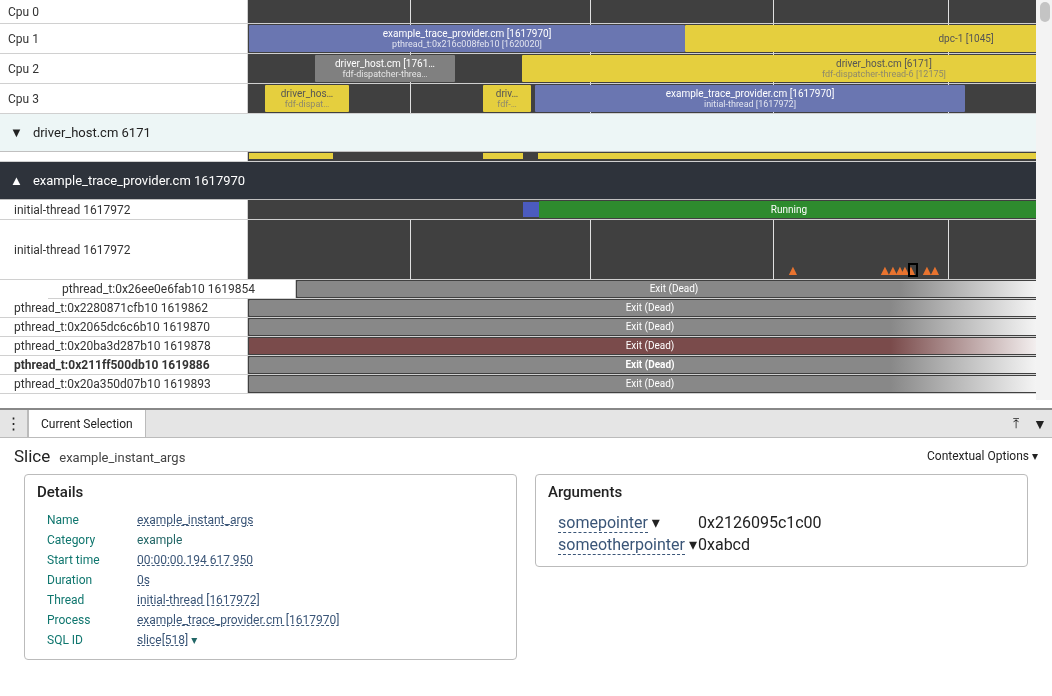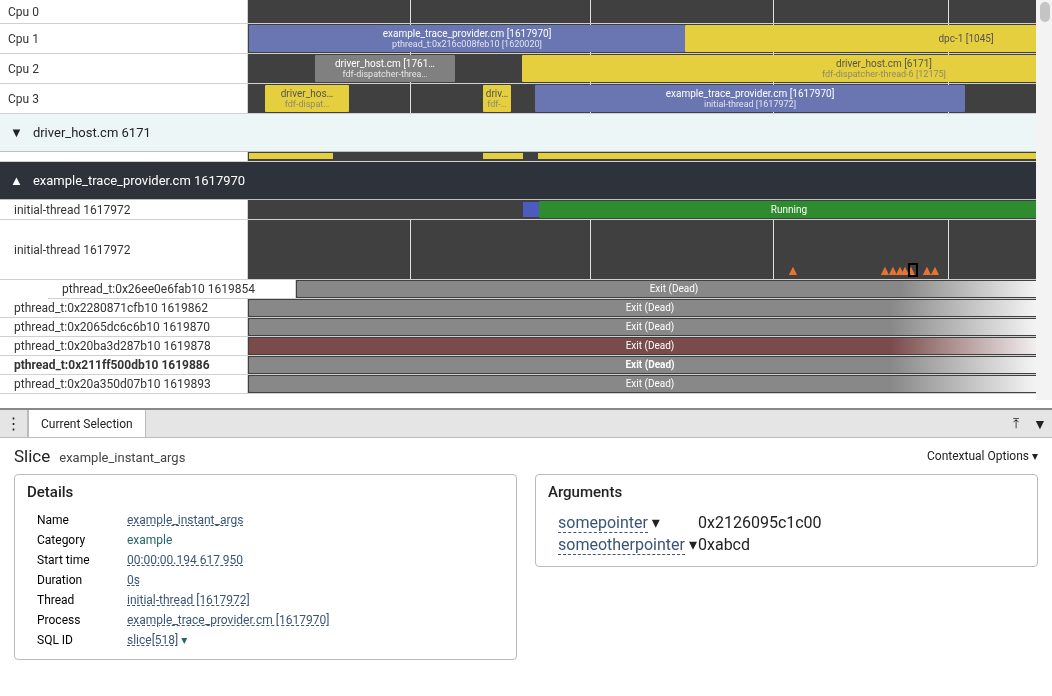--- a/index.html
+++ b/index.html
@@ -30,25 +30,25 @@
 
 .panel{position:absolute;left:0;right:0;bottom:0;top:408px;border-top:2px solid #888;background:#fff;display:flex;flex-direction:column}
 .toolbar{display:flex;align-items:stretch;background:#e5e5e5;border-bottom:1px solid #bbb;height:28px}
 .toolbar .btn{width:28px;display:flex;align-items:center;justify-content:center;border-right:1px solid #bbb;font-size:16px}
 .tab{background:#fff;border:1px solid #bbb;border-bottom:none;border-top:none;padding:0 12px;display:flex;align-items:center;font-size:12px;margin-top:0}
 .toolbar .sp{flex:1}
 .toolbar .ic{width:24px;display:flex;align-items:center;justify-content:center;font-size:14px}
 .hdr{display:flex;align-items:center;padding:8px 14px;justify-content:space-between}
 .hdr .t{font-size:17px}
 .hdr .s{font-size:13px;margin-left:6px;color:#444}
-.cards{display:flex;gap:18px;padding:0 14px}
+.cards{display:flex;gap:18px;padding:0 24px}
 .card{border:1px solid #bbb;border-radius:4px;flex:1}
 .card h3{font-size:15px;font-weight:500;padding:8px 12px;border-bottom:none}
 .kv{display:grid;grid-template-columns:90px 1fr;row-gap:6px;padding:4px 12px 12px 22px;font-size:12px}
-.kv .k{color:#000000}
+.kv .k{color:#0f766e}
 .kv .v{color:#266}
 .linkv{color:#3a5577;text-decoration:underline dashed;cursor:pointer}
 .dd{color:#3a5577;border-bottom:1px dashed #3a5577}
 .argrow{display:grid;grid-template-columns:140px 1fr;row-gap:3px;padding:4px 22px 12px 22px;font-size:16px}
 .grid-line{position:absolute;top:0;bottom:0;width:1px;background:#e0e0e0}
 .blue-s{position:absolute;top:2px;bottom:2px;width:16px;background:#4b5bbf}
 </style>
 </head>
 <body>
 
@@ -99,21 +99,21 @@
       <div class="label-col">Cpu 3</div>
       <div class="track">
         <div class="grid-line" style="left: 162px;"></div>
         <div class="grid-line" style="left: 342px;"></div>
         <div class="grid-line" style="left: 525px;"></div>
         <div class="grid-line" style="left: 700px;"></div>
         <div class="slice yellow" style="left: 17px; width: 84px;">
           <div>driver_hos…</div>
           <div class="sub">fdf-dispat…</div>
         </div>
-        <div class="slice yellow" style="left: 235px; width: 28px;">
+        <div class="slice yellow" style="left: 235px; width: 48px;">
           <div>driv…</div>
           <div class="sub">fdf-…</div>
         </div>
         <div class="slice blue" style="left: 287px; width: 430px;">
           <div>example_trace_provider.cm [1617970]</div>
           <div class="sub">initial-thread [1617972]</div>
         </div>
       </div>
     </div>
     <div class="group">

